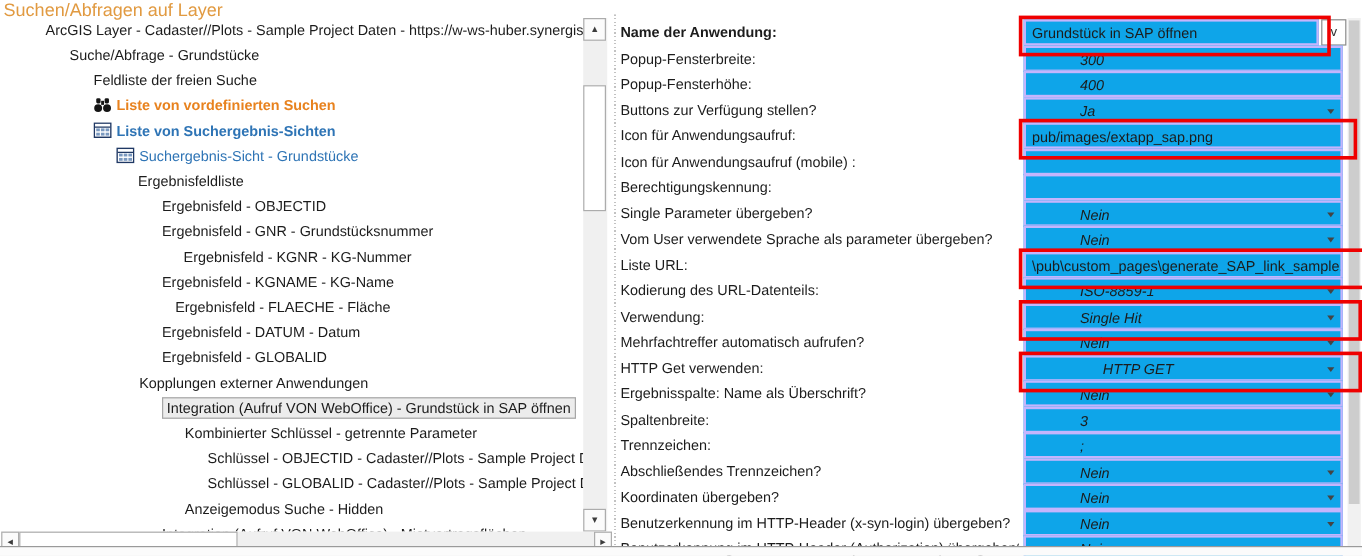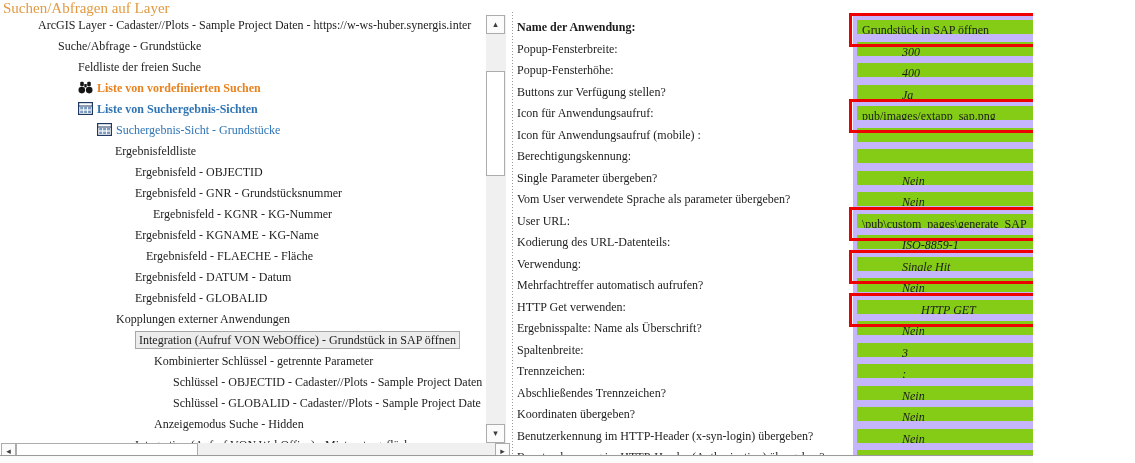--- a/index.html
+++ b/index.html
@@ -1,17 +1,17 @@
 <!DOCTYPE html>
 <html><head>
 <meta charset="utf-8">
 <style>
   html,body{margin:0;padding:0;background:#fff;}
-  #app{position:relative;width:1033px;height:463px;background:#fff;overflow:hidden;
-       font-family:Liberation Serif, serif;font-size:12px;color:#1c1c1c;}
+  #app{position:relative;width:1135px;height:463px;background:#fff;overflow:hidden;
+       font-family:Liberation Sans, sans-serif;font-size:12px;color:#1c1c1c;}
   .title{position:absolute;left:3px;top:0px;font-size:15px;color:#E19A41;}
   
   #tree{position:absolute;left:0;top:15px;width:486px;height:428px;overflow:hidden;}
   .trow{position:absolute;height:21px;line-height:21px;white-space:nowrap;cursor:default;}
   .trow .ticon{display:inline-block;vertical-align:-2px;margin-right:4px;}
   .tlabel{color:#1c1c1c;}
   .tlabel.orange{color:#E8821E;font-weight:bold;}
   .tlabel.blue{color:#2E74B5;}
   .tlabel.bluebold{color:#2E74B5;font-weight:bold;}
   .tlabel.selected{background:#ECECEC;border:1px solid #A6A6A6;padding:1px 3px;}
@@ -31,22 +31,22 @@
   #rightbar{left:1123px;top:15px;width:11px;height:440px;background:#F1F1F1;}
   #rightbar .sb-thumb{left:1px;top:2px;width:9px;height:403px;background:#CDCDCD;border:none;}
   #bottombar{left:0;top:455px;width:1135px;height:7px;background:#FBFBFB;
              border-top:1px solid #9A9A9A;border-bottom:1px solid #C2C2C2;}
   #separator{position:absolute;left:512px;top:12px;width:1px;height:443px;
     background-image:repeating-linear-gradient(to bottom,#9A9A9A 0 1px,transparent 1px 3px);}
   
   #props{position:absolute;left:517px;top:16px;width:618px;height:447px;}
   .plabel{position:absolute;left:0;width:332px;height:22px;line-height:22px;white-space:nowrap;overflow:hidden;}
   .plabel.bold{font-weight:bold;}
-  .pcell{position:absolute;left:336px;width:266px;height:22px;border:4px solid #c4b5fd;
-         box-sizing:border-box;background:#84cc16;line-height:20px;padding-left:5px;white-space:nowrap;overflow:hidden;}
+  .pcell{position:absolute;left:336px;width:266px;height:22px;border:2px solid #c4b5fd;
+         box-sizing:border-box;background:#0ea5e9;line-height:20px;padding-left:5px;white-space:nowrap;overflow:hidden;}
   .pcell.short{width:246px;}
   .pval.italic{font-style:italic;margin-left:40px;}
   .dd{position:absolute;right:5px;top:8px;width:0;height:0;
       border:3.5px solid transparent;border-top:4.5px solid #444;}
   .vbtn{position:absolute;left:584px;width:21px;height:22px;border:1px solid #8A8A8A;
         box-sizing:border-box;background:#fff;text-align:center;line-height:20px;color:#333;font-size:11px;}
   .redbox{position:absolute;border:3px solid #EF0000;pointer-events:none;z-index:6;}
 </style>
 </head>
 <body>
@@ -135,21 +135,21 @@
       <div class="pcell" style="top: 86px;"><span class="pval">pub/images/extapp_sap.png</span></div>
       <div class="redbox" style="left: 332px; top: 83px; width: 276px; height: 28px;"></div>
       <div class="plabel" style="top: 108px;">Icon für Anwendungsaufruf (mobile) :</div>
       <div class="pcell" style="top: 108px;"><span class="pval"></span></div>
       <div class="plabel" style="top: 129px;">Berechtigungskennung:</div>
       <div class="pcell" style="top: 129px;"><span class="pval"></span></div>
       <div class="plabel" style="top: 151px;">Single Parameter übergeben?</div>
       <div class="pcell" style="top: 151px;"><span class="pval italic">Nein</span><span class="dd"></span></div>
       <div class="plabel" style="top: 172px;">Vom User verwendete Sprache als parameter übergeben?</div>
       <div class="pcell" style="top: 172px;"><span class="pval italic">Nein</span><span class="dd"></span></div>
-      <div class="plabel" style="top: 194px;">User URL:</div>
+      <div class="plabel" style="top: 194px;">Liste URL:</div>
       <div class="pcell" style="top: 194px;"><span class="pval">\pub\custom_pages\generate_SAP_link_sample.jsp</span></div>
       <div class="redbox" style="left: 332px; top: 191px; width: 286px; height: 28px;"></div>
       <div class="plabel" style="top: 215px;">Kodierung des URL-Datenteils:</div>
       <div class="pcell" style="top: 215px;"><span class="pval italic">ISO-8859-1</span><span class="dd"></span></div>
       <div class="plabel" style="top: 237px;">Verwendung:</div>
       <div class="pcell" style="top: 237px;"><span class="pval italic">Single Hit</span><span class="dd"></span></div>
       <div class="redbox" style="left: 332px; top: 234px; width: 280px; height: 28px;"></div>
       <div class="plabel" style="top: 258px;">Mehrfachtreffer automatisch aufrufen?</div>
       <div class="pcell" style="top: 258px;"><span class="pval italic">Nein</span><span class="dd"></span></div>
       <div class="plabel" style="top: 280px;">HTTP Get verwenden:</div>

